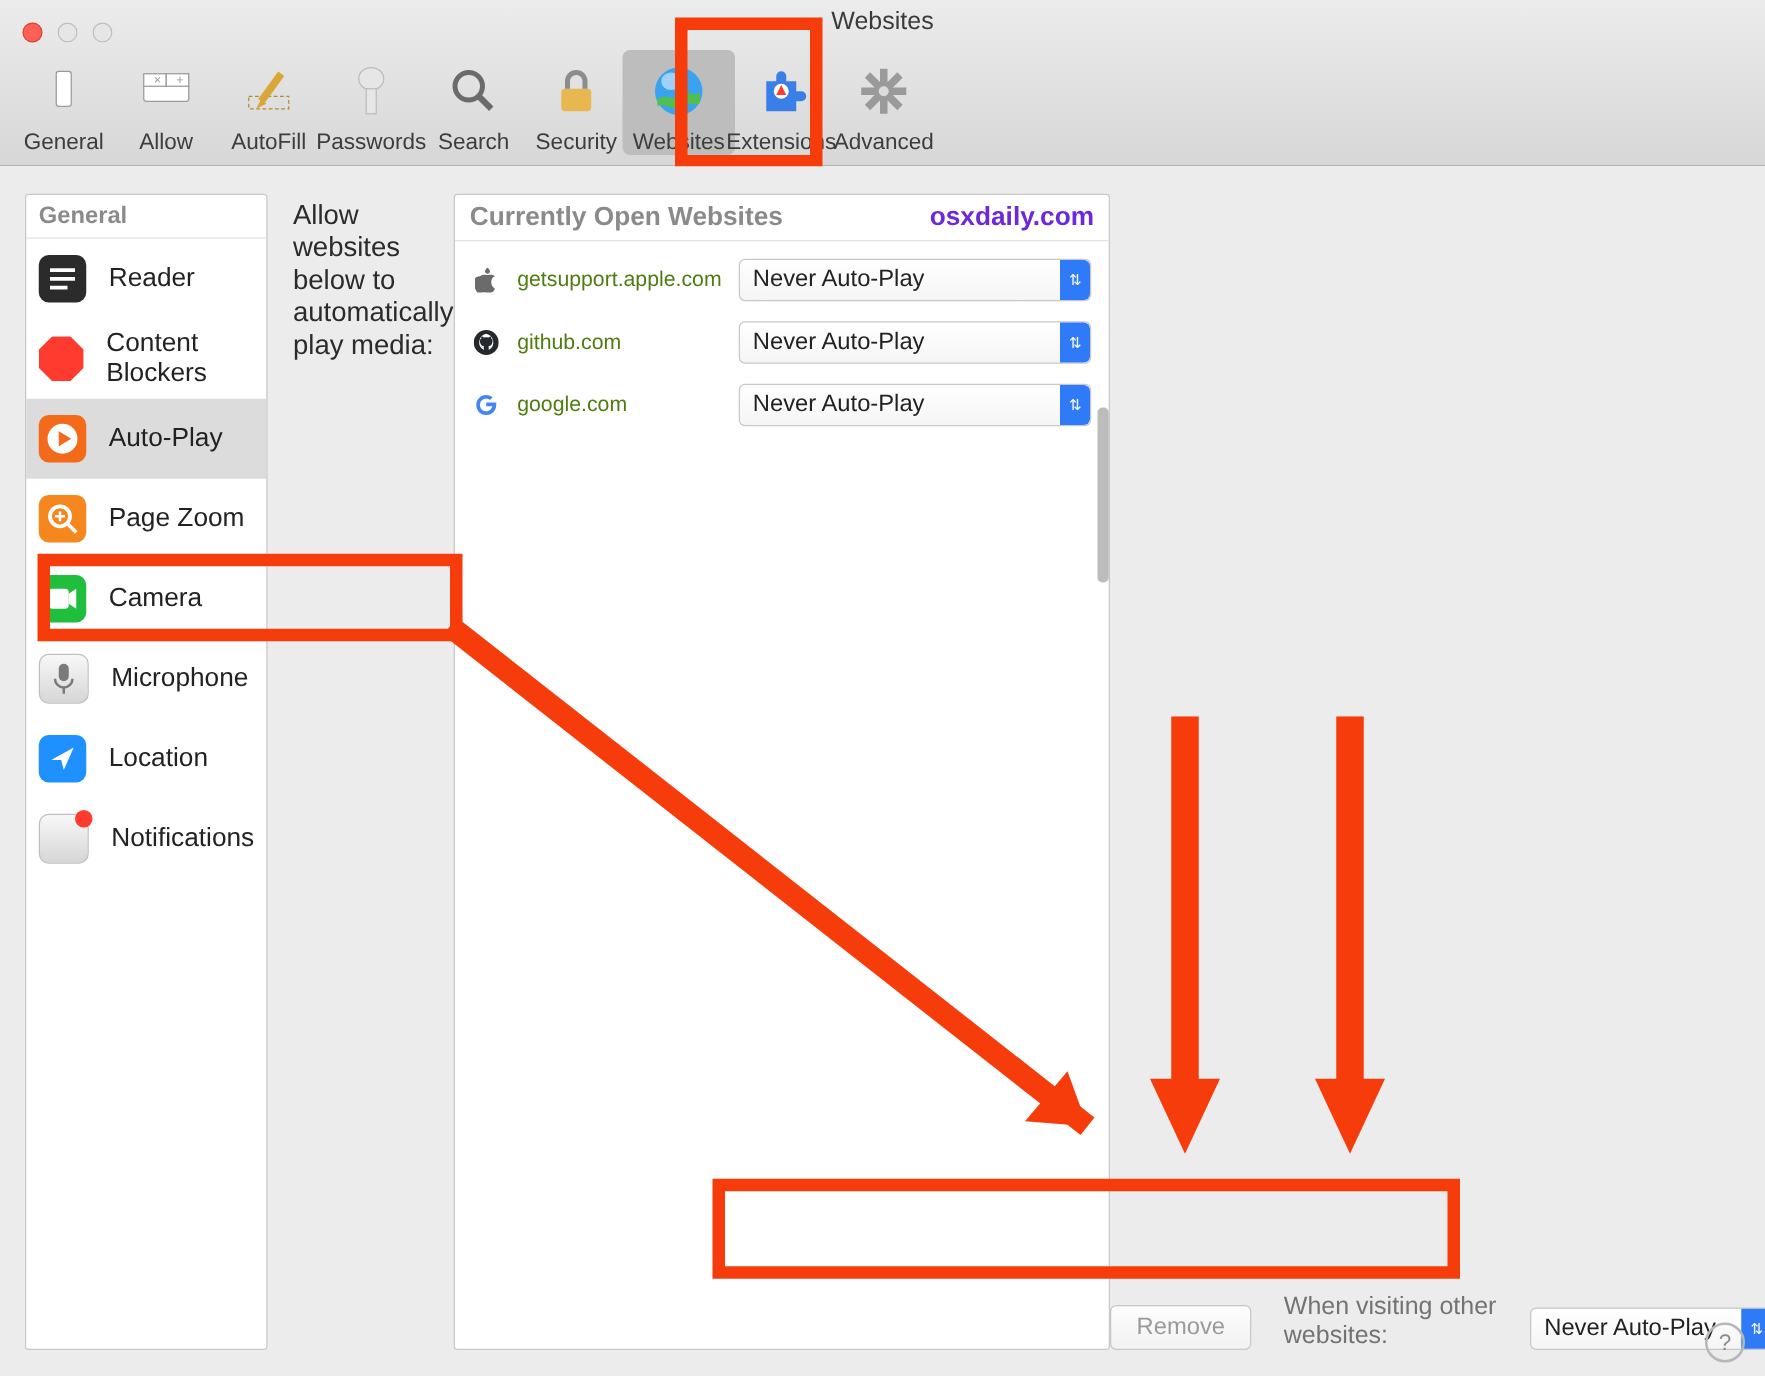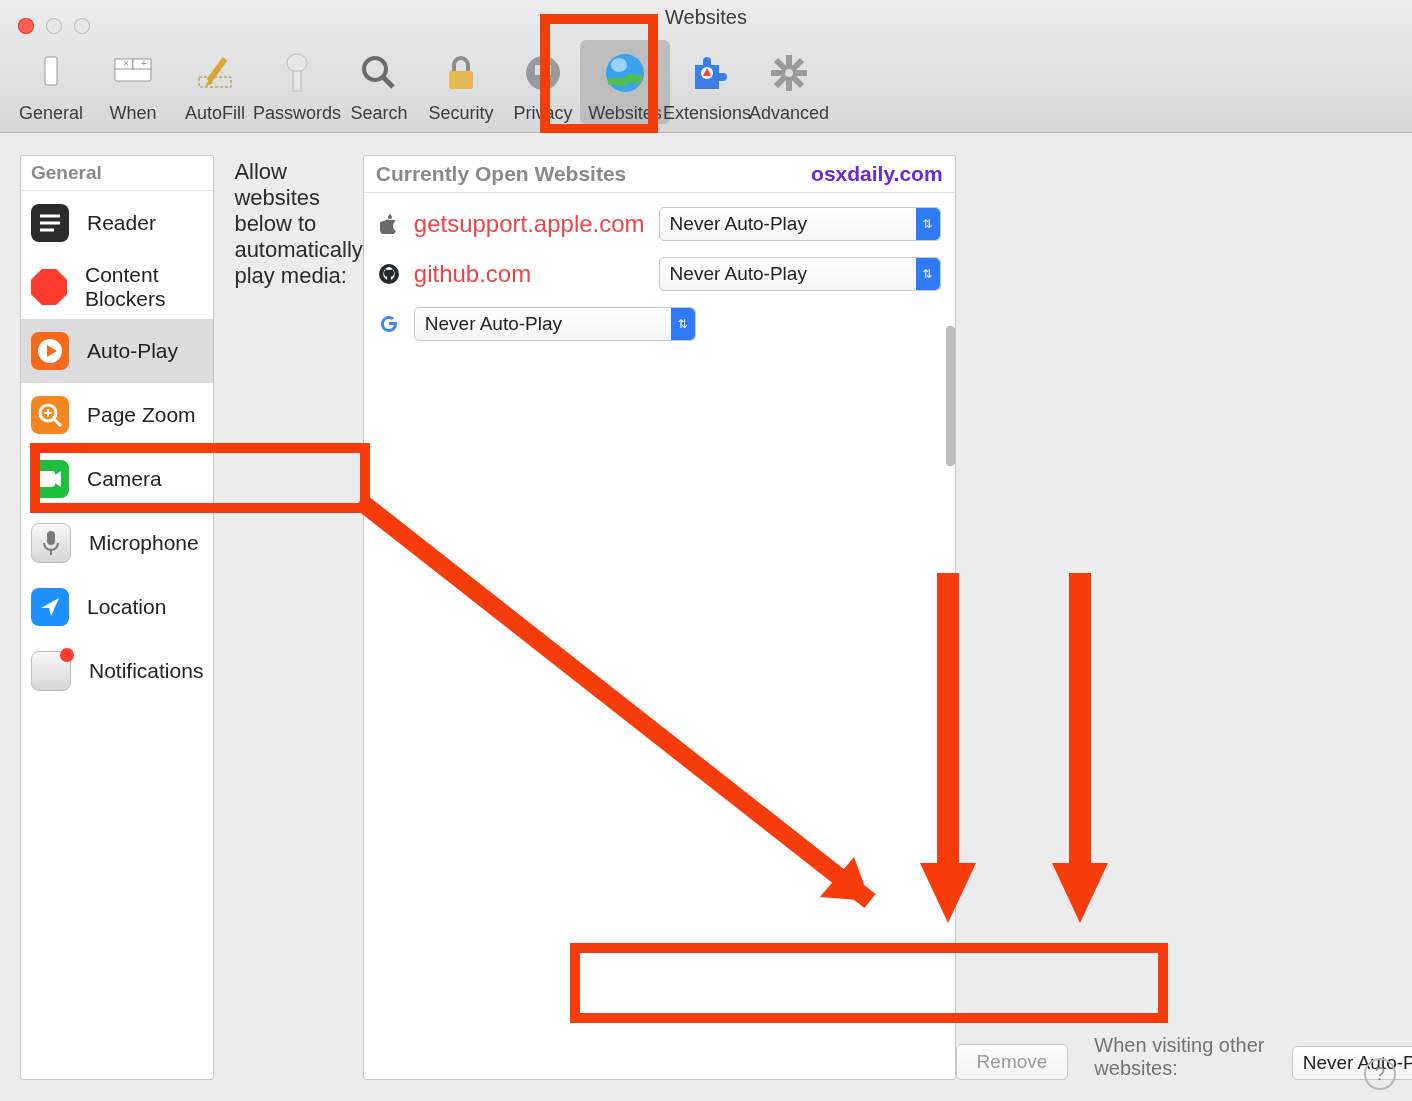--- a/index.html
+++ b/index.html
@@ -35,21 +35,21 @@
   .octagon{width:36px;height:36px;background:#ff3b30;clip-path:polygon(30% 0,70% 0,100% 30%,100% 70%,70% 100%,30% 100%,0 70%,0 30%);}
   .side-hl{position:absolute;left:30px;top:310px;width:340px;height:70px;border:10px solid #f63c0a;box-sizing:border-box;pointer-events:none;z-index:10;}
   .main{flex:1;display:flex;}
   .main-heading{font-size:22px;color:#2b2b2b;margin:4px 0 14px 0;}
   .list-box{flex:1;background:#fff;border:1px solid #c8c8c8;border-radius:3px;position:relative;display:flex;flex-direction:column;}
   .list-head{display:flex;justify-content:space-between;align-items:center;padding:6px 12px;border-bottom:1px solid #e3e3e3;color:#8a8a8a;font-size:21px;font-weight:600;gap:12px;}
   .brand{color:#6d28d9;font-weight:600;}
   .rows{padding:6px 0;flex:1;overflow:auto;}
   .row{display:flex;align-items:center;padding:4px 14px;height:42px;gap:14px;}
   .fav{width:22px;height:22px;display:flex;align-items:center;justify-content:center;}
-  .host{flex:1;font-size:24px;color:#ef4444;white-space:nowrap;}
+  .host{flex:1;font-size:17px;color:#4d7c0f;white-space:nowrap;}
   .select{width:260px;height:32px;border:1px solid #c8c8c8;border-radius:5px;background:linear-gradient(#fff,#f5f5f5);display:flex;align-items:center;padding:0 10px;font-size:19px;color:#222;position:relative;}
   .select .arrow{position:absolute;right:0;top:0;bottom:0;width:24px;background:#2f7af6;border-radius:0 5px 5px 0;display:flex;align-items:center;justify-content:center;color:#fff;font-size:12px;}
   .scroll-ind{position:absolute;right:0;top:170px;width:9px;height:140px;background:#bcbcbc;border-radius:4px;}
   .footer{display:flex;align-items:flex-end;gap:26px;padding-top:14px;}
   .btn{padding:6px 20px;border:1px solid #c8c8c8;border-radius:5px;background:linear-gradient(#fdfdfd,#f2f2f2);font-size:19px;color:#9a9a9a;}
   .footer-label{font-size:20px;color:#737373;margin-left:auto;}
   .bot-hl{position:absolute;left:570px;top:810px;width:598px;height:80px;border:10px solid #f63c0a;box-sizing:border-box;pointer-events:none;z-index:10;}
   .help{position:absolute;right:16px;bottom:12px;width:28px;height:28px;border:2px solid #b7b7b7;border-radius:50%;color:#8a8a8a;display:flex;align-items:center;justify-content:center;font-size:18px;}
   svg{display:block}
   .arrow-annot{position:absolute;pointer-events:none;z-index:9;}
@@ -80,21 +80,21 @@
     <div class="tool">
       <div class="ico">
         <svg width="44" height="40">
               <rect x="4" y="14" width="36" height="14" rx="2" fill="#fff" stroke="#9a9a9a"></rect>
               <rect x="4" y="6" width="18" height="10" fill="#fff" stroke="#9a9a9a"></rect>
               <rect x="22" y="6" width="18" height="10" fill="#fff" stroke="#9a9a9a"></rect>
               <text x="12" y="14" font-size="10" fill="#9a9a9a">×</text>
               <text x="30" y="14" font-size="10" fill="#9a9a9a">+</text>
             </svg>
       </div>
-      <div class="lbl">When</div>
+      <div class="lbl">Allow</div>
     </div>
 
     <div class="tool">
       <div class="ico">
         <svg width="40" height="40">
               <rect x="4" y="24" width="32" height="10" fill="none" stroke="#b58a2e" stroke-dasharray="3 2"></rect>
               <line x1="14" y1="28" x2="30" y2="6" stroke="#d9a637" stroke-width="6"></line>
               <polygon points="10,34 14,26 18,30" fill="#d9a637"></polygon>
             </svg>
       </div>
@@ -124,29 +124,20 @@
     <div class="tool">
       <div class="ico">
         <svg width="40" height="40">
               <rect x="8" y="18" width="24" height="18" rx="3" fill="#e6b84f"></rect>
               <path d="M13 18v-6a7 7 0 0 1 14 0v6" fill="none" stroke="#8c8c8c" stroke-width="4"></path>
             </svg>
       </div>
       <div class="lbl">Security</div>
     </div>
 
-    <div class="tool">
-      <div class="ico">
-        <svg width="40" height="40">
-              <circle cx="20" cy="20" r="17" fill="#9a9a9a"></circle>
-              <path d="M12 22V12h16v10" fill="#dcdcdc"></path>
-            </svg>
-      </div>
-      <div class="lbl">Privacy</div>
-    </div>
 
     <div class="tool active">
       <div class="ico">
         <svg width="44" height="44">
               <circle cx="22" cy="22" r="19" fill="#3aa3ef"></circle>
               <path d="M5 28c6-4 12 2 18-3s11 2 16-2v8c-5 4-10-2-16 3S11 30 5 34z" fill="#4fbf4f"></path>
               <ellipse cx="16" cy="14" rx="8" ry="7" fill="#fff" opacity="0.5"></ellipse>
             </svg>
       </div>
       <div class="lbl">Websites</div>
@@ -299,20 +290,21 @@
             <span>Never Auto-Play</span>
             <span class="arrow">⇅</span>
           </div>
         </div>
         <div class="row">
           <span class="fav">
                 <svg width="20" height="20">
                   <path d="M18 10c0 4-3 8-8 8S2 14 2 10 5 2 10 2c2 0 4 1 5 2l-2 2c-1-1-2-1-3-1-3 0-5 2-5 5s2 5 5 5 4-2 5-4h-5V8h8z" fill="#4285f4"></path>
                 </svg>
               </span>
+          <span class="host">google.com</span>
           <div class="select">
             <span>Never Auto-Play</span>
             <span class="arrow">⇅</span>
           </div>
         </div>
       </div>
       <div class="scroll-ind"></div>
     </div>
 
     <div class="footer">

